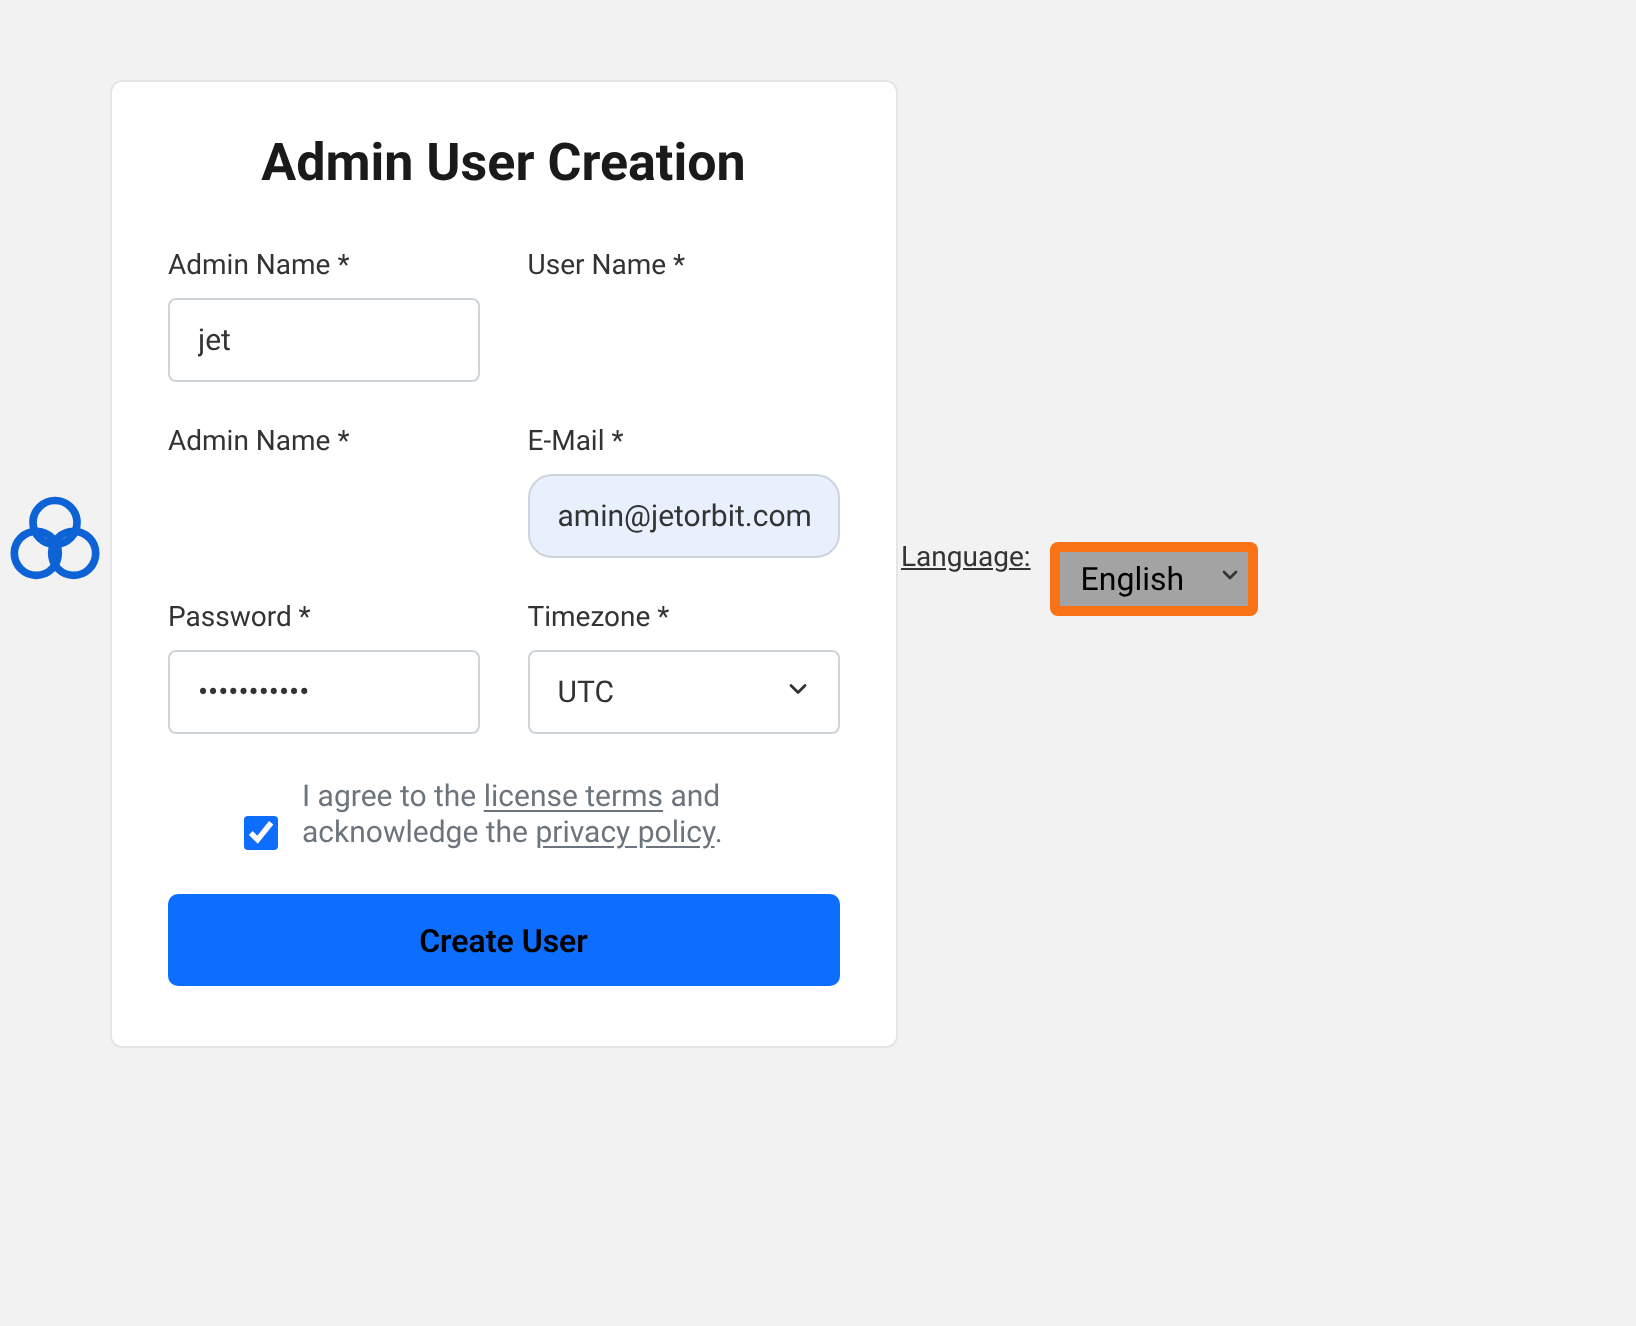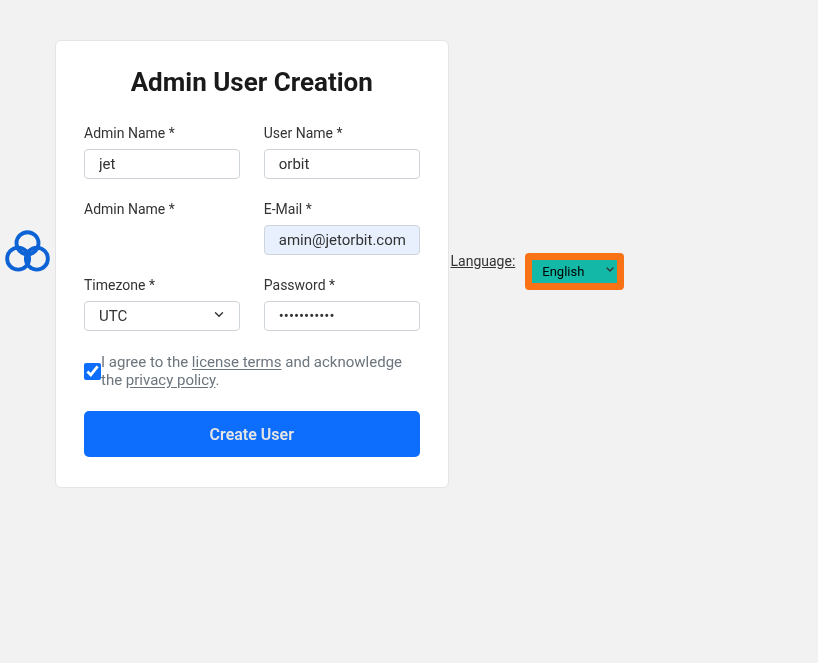--- a/index.html
+++ b/index.html
@@ -51,31 +51,32 @@
       display: flex;
       flex-direction: column;
     }
     .form-label {
       font-size: 14px;
       color: #333333;
       margin-bottom: 8px;
     }
     .form-input, .form-select {
       width: 100%;
-      height: 30px;
+      height: 42px;
       border: 1px solid #ced4da;
       border-radius: 4px;
       padding: 0 14px;
       font-size: 15px;
       color: #333333;
       font-family: inherit;
       background: #ffffff;
     }
     .form-input.autofill {
       background-color: #e8f0fe;
+      border-radius: 12px;
     }
     .form-select {
       appearance: none;
       -webkit-appearance: none;
       -moz-appearance: none;
       background-color: #ffffff;
       cursor: pointer;
     }
     .select-wrapper {
       position: relative;
@@ -83,43 +84,45 @@
     .select-wrapper .chevron {
       position: absolute;
       right: 14px;
       top: 50%;
       transform: translateY(-50%);
       pointer-events: none;
       color: #333;
     }
     .agree-row {
       display: flex;
-      align-items: center;
+      align-items: flex-end;
+      gap: 12px;
       margin-top: 2px;
       margin-bottom: 22px;
       font-size: 15px;
       color: #6c757d;
+      margin-left: 38px;
     }
     .checkbox {
       width: 17px;
       height: 17px;
       accent-color: #0d6efd;
       cursor: pointer;
       flex-shrink: 0;
     }
     .agree-text a {
       color: #6c757d;
       text-decoration: underline;
       text-underline-offset: 2px;
     }
     .submit-btn {
       width: 100%;
       height: 46px;
       background-color: #0d6efd;
-      color: #e5e5e5;
+      color: #000000;
       border: none;
       border-radius: 5px;
       font-size: 16px;
       font-weight: 600;
       cursor: pointer;
       font-family: inherit;
     }
     .language-row {
       width: 646px;
       display: flex;
@@ -132,24 +135,24 @@
       text-decoration: underline;
     }
     .lang-select-wrapper {
       position: relative;
       display: inline-block;
     }
     .lang-select {
       appearance: none;
       -webkit-appearance: none;
       -moz-appearance: none;
-      border: 7px solid #f97316;
+      border: 5px solid #f97316;
       border-radius: 4px;
-      background: #14b8a6;
-      font-size: 13px;
+      background: #a3a3a3;
+      font-size: 16px;
       padding: 4px 32px 4px 10px;
       font-family: inherit;
       cursor: pointer;
     }
     .lang-select-wrapper .chevron {
       position: absolute;
       right: 8px;
       top: 50%;
       transform: translateY(-50%);
       pointer-events: none;
@@ -172,52 +175,51 @@
   <div class="card">
     <h1 class="title">Admin User Creation</h1>
 
     <div class="form-row">
       <div class="form-group">
         <label class="form-label">Admin Name *</label>
         <input type="text" class="form-input" value="jet" style="">
       </div>
       <div class="form-group">
         <label class="form-label">User Name *</label>
-        <input type="text" class="form-input" value="orbit" style="">
       </div>
     </div>
 
     <div class="form-row">
       <div class="form-group">
         <label class="form-label">Admin Name *</label>
       </div>
       <div class="form-group">
         <label class="form-label">E-Mail *</label>
         <input type="text" class="form-input autofill" value="amin@jetorbit.com" style="">
       </div>
     </div>
 
     <div class="form-row">
+      <div class="form-group">
+        <label class="form-label">Password *</label>
+        <input type="password" class="form-input" value="•••••••••••" style="">
+      </div>
       <div class="form-group">
         <label class="form-label">Timezone *</label>
         <div class="select-wrapper">
           <select class="form-select">
             <option>UTC</option>
           </select>
           <span class="chevron">
             <svg width="14" height="14" viewBox="0 0 16 16">
                 <path d="M4 6l4 4 4-4" stroke="#333" stroke-width="1.6" fill="none" stroke-linecap="round" stroke-linejoin="round"></path>
               </svg>
           </span>
         </div>
       </div>
-      <div class="form-group">
-        <label class="form-label">Password *</label>
-        <input type="password" class="form-input" value="•••••••••••" style="">
-      </div>
     </div>
 
     <div class="agree-row">
       <input type="checkbox" class="checkbox" checked="" style="">
       <span class="agree-text">
         <span>I agree to the </span><a href="#">license terms</a><span> and acknowledge the </span><a href="#">privacy policy</a><span>.</span>
       </span>
     </div>
 
     <button class="submit-btn">Create User</button>

